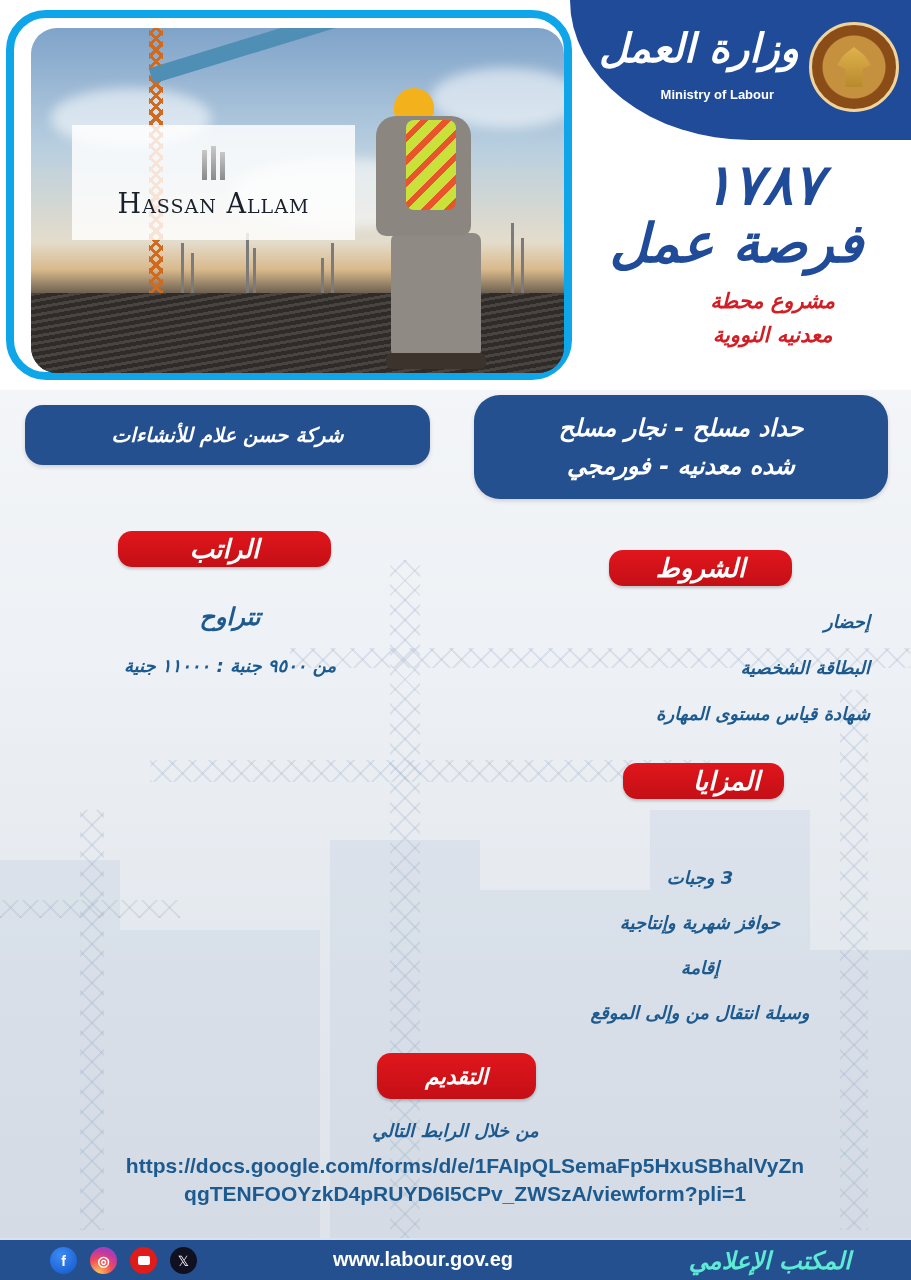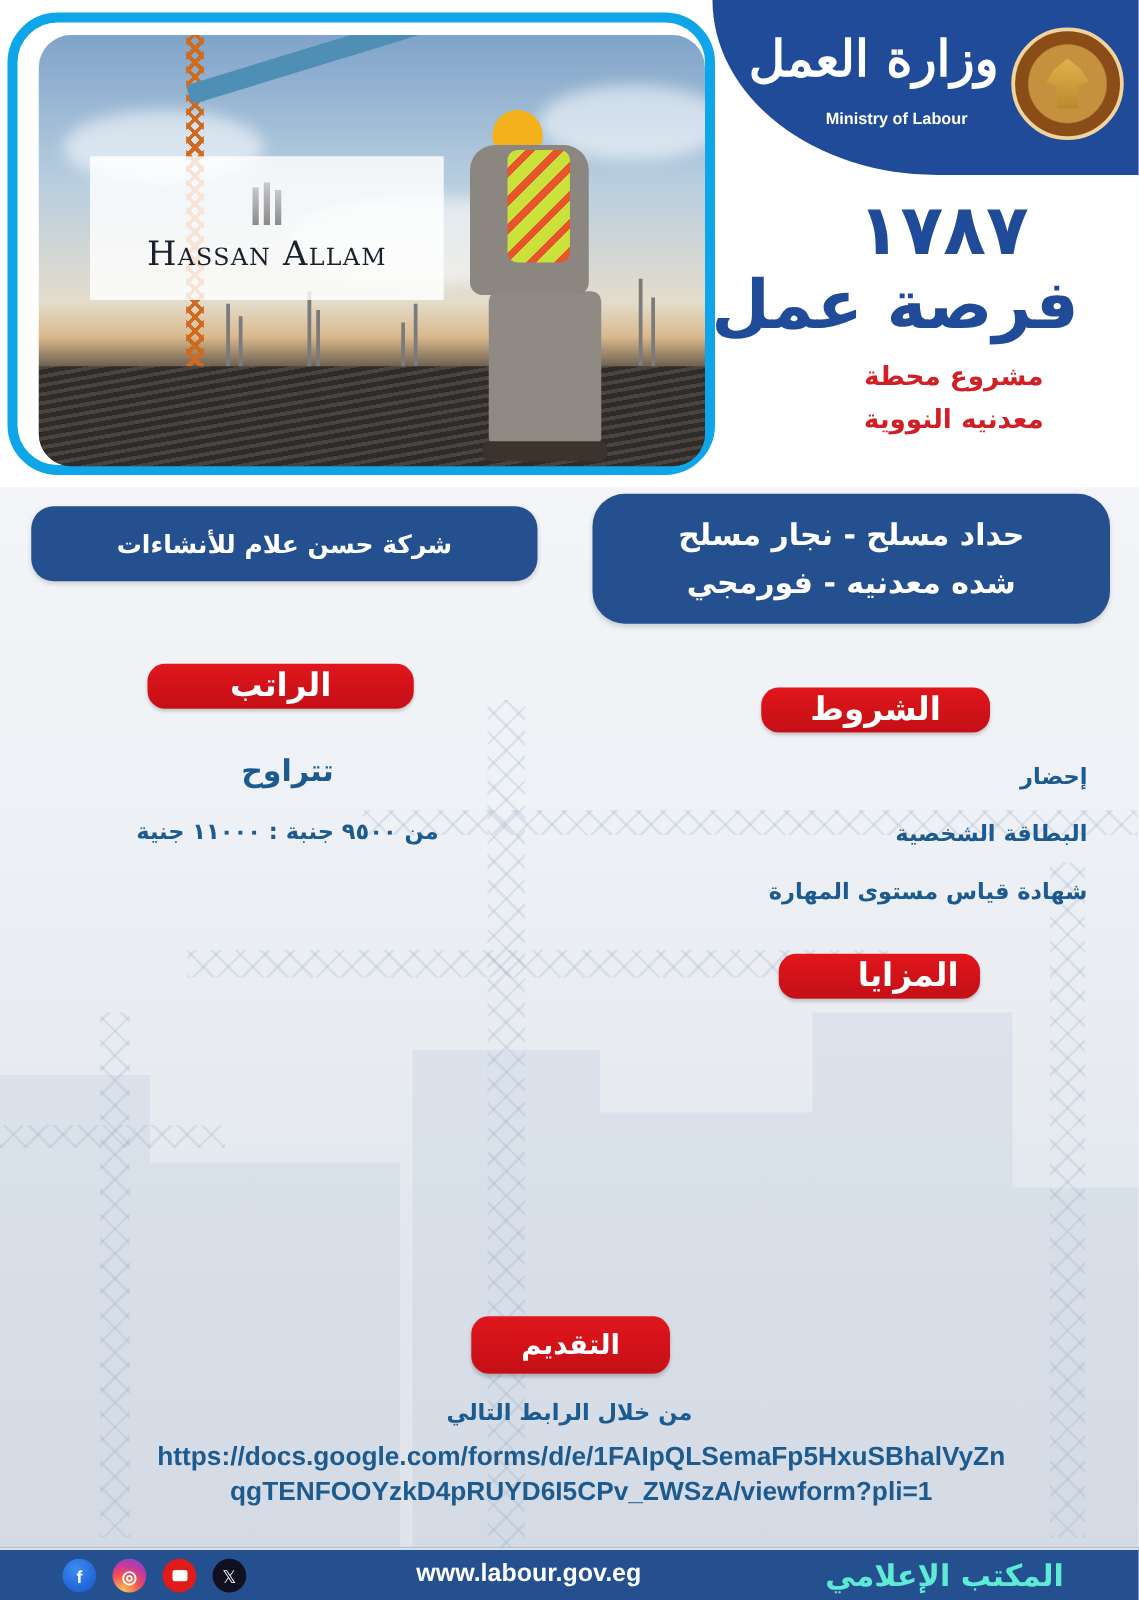--- a/index.html
+++ b/index.html
@@ -160,21 +160,21 @@
   .yt i { width: 12px; height: 9px; background:#fff; border-radius: 2px; display:block; position: relative; }
   .xx { background: #101020; font-weight: normal !important; }
   .site {
     position: absolute; left: 333px; top: 8px;
     font-family: "Liberation Sans", sans-serif; font-weight: bold; font-size: 20px; color: #fff; text-decoration: none;
   }
   .press {
     position: absolute; right: 60px; top: 7px;
     font-family: "DejaVu Sans", sans-serif; font-weight: bold; font-size: 24px; color: #5eead4;
   }
-  [dir="rtl"] { direction: rtl; unicode-bidi: isolate; }
+  [dir="rtl"] { direction: rtl; unicode-bidi: isolate; font-style: italic; }
 </style>
 </head>
 <body>
 
 <div class="top">
 
   <div class="photo-frame">
     <div class="photo">
       <div class="cloud" style="left:20px;top:60px;width:160px;height:60px;"></div>
       <div class="cloud" style="left:200px;top:130px;width:220px;height:70px;"></div>
@@ -250,20 +250,26 @@
   <div class="section-text salary-line2" dir="rtl">من ٩٥٠٠ جنبة : ١١٠٠٠ جنية</div>
 
   <div class="badge-red cond-badge" dir="rtl">الشروط</div>
   <div class="section-text cond-list" dir="rtl">
     <div>إحضار</div>
     <div>البطاقة الشخصية</div>
     <div>شهادة قياس مستوى المهارة</div>
   </div>
 
   <div class="badge-red adv-badge" dir="rtl">المزايا</div>
+  <div class="section-text adv-list" dir="rtl">
+    <div>3 وجبات</div>
+    <div>حوافز شهرية وإنتاجية</div>
+    <div>إقامة</div>
+    <div>وسيلة انتقال من وإلى الموقع</div>
+  </div>
 
   <div class="badge-red apply-badge" dir="rtl">التقديم</div>
   <div class="section-text apply-intro" dir="rtl">من خلال الرابط التالي</div>
   <a class="section-text apply-url">
     <div>https://docs.google.com/forms/d/e/1FAIpQLSemaFp5HxuSBhalVyZn</div>
     <div>qgTENFOOYzkD4pRUYD6I5CPv_ZWSzA/viewform?pli=1</div>
   </a>
 </div>
 
 <div class="footer">

